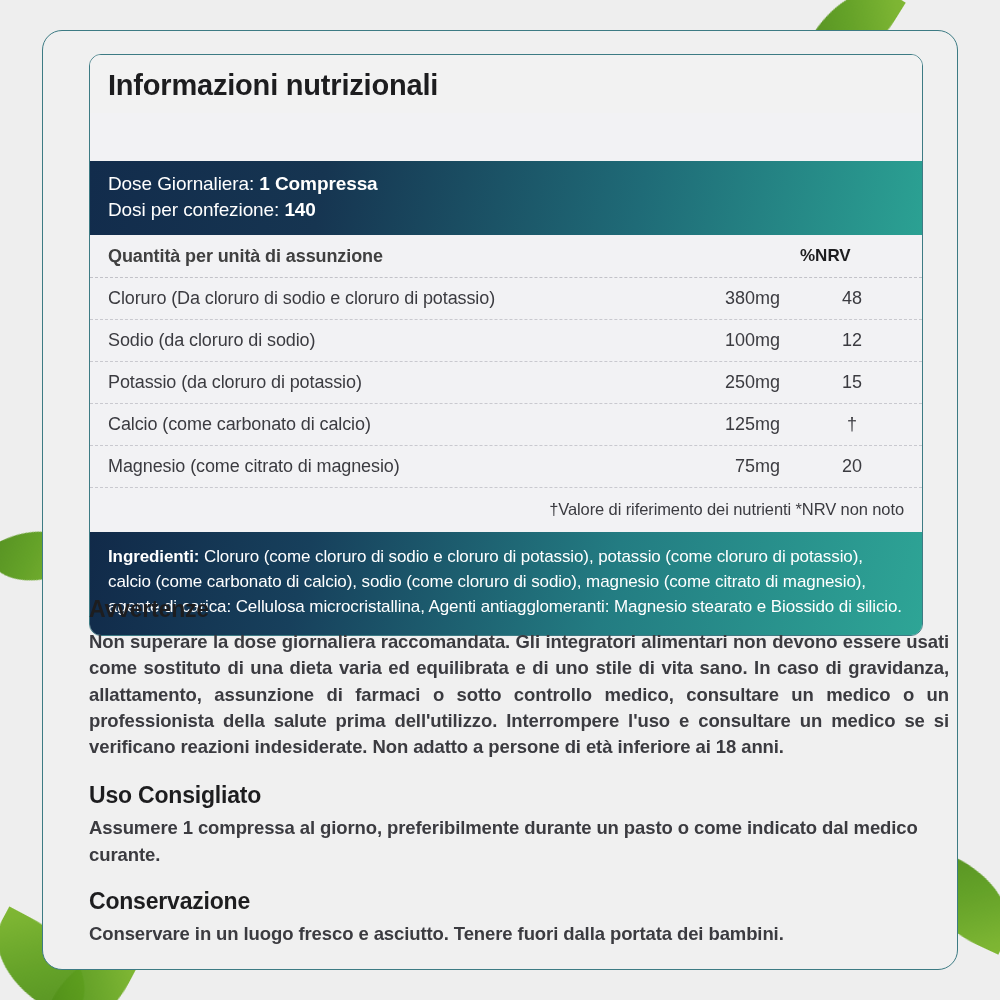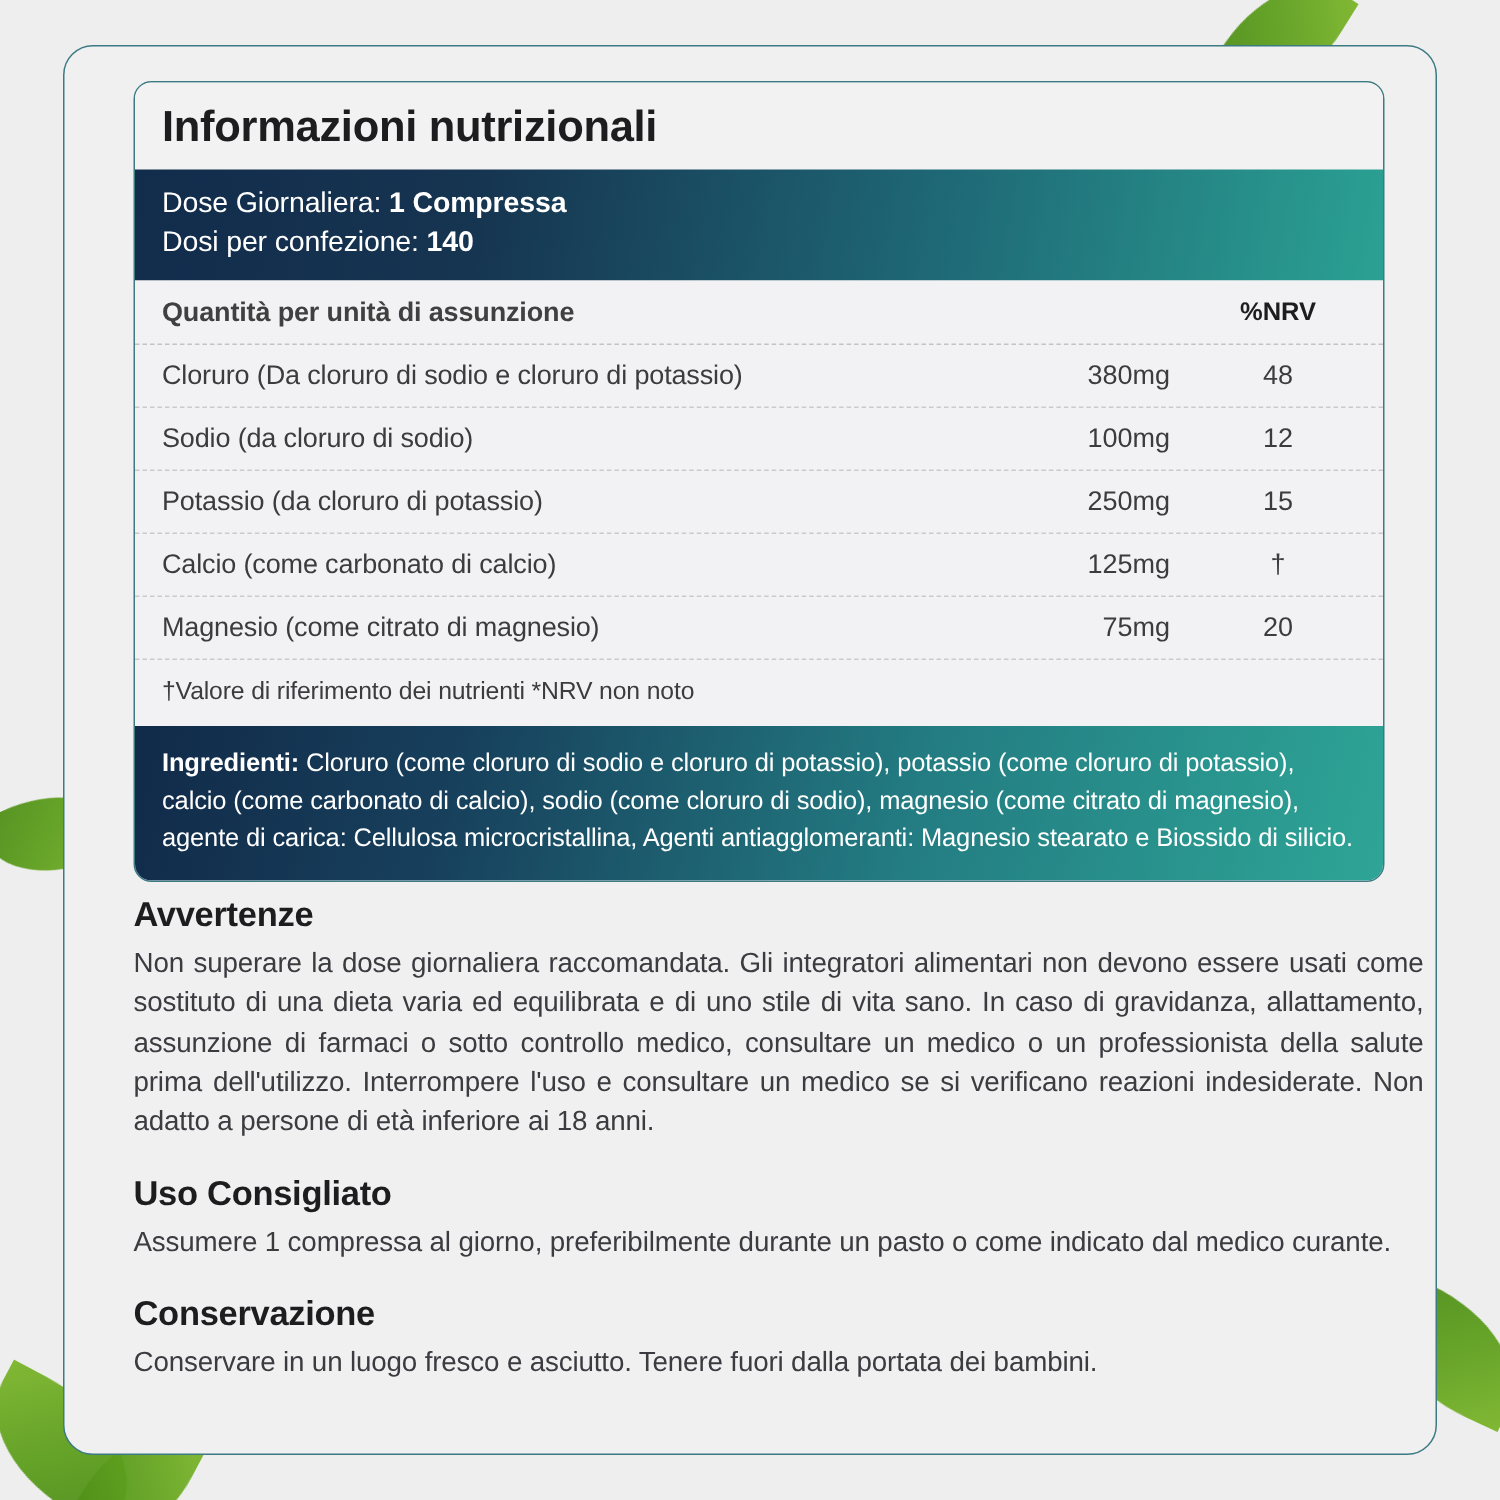--- a/index.html
+++ b/index.html
@@ -61,20 +61,21 @@
     color: #1d1d1f;
     font-size: 29px;
     font-weight: 700;
     letter-spacing: -0.2px;
     padding: 14px 18px 11px 18px;
   }
   .dose-band {
     background: linear-gradient(100deg, #122c4c 0%, #163551 28%, #1f6b77 66%, #2ba193 100%);
     color: #ffffff;
     padding: 10px 18px 12px 18px;
+    margin-top: 48px;
   }
   .dose-line {
     font-size: 19px;
     line-height: 1.36;
     font-weight: 400;
     letter-spacing: -0.1px;
   }
   .dose-line b { font-weight: 700; }
 
   .table-head {
@@ -86,21 +87,20 @@
   }
   .th-left {
     flex: 1;
     font-size: 18px;
     font-weight: 700;
     color: #404040;
     letter-spacing: -0.1px;
   }
   .th-nrv {
     width: 104px;
-    text-align: center;
     font-size: 17px;
     font-weight: 700;
     color: #1d1d1f;
   }
 
   .nutri-row {
     display: flex;
     align-items: center;
     padding: 10px 18px 10px 18px;
     border-bottom: 1.4px dashed #c9c9cf;
@@ -120,21 +120,21 @@
     padding-right: 20px;
   }
   .nr-nrv {
     width: 104px;
     text-align: center;
     font-size: 18px;
     color: #3b3b40;
   }
 
   .nutri-footnote {
-    text-align: left;
+    text-align: right;
     font-size: 16.5px;
     color: #3b3b40;
     padding: 12px 18px 13px 18px;
     background: #f2f2f4;
     letter-spacing: -0.1px;
   }
 
   .ingredients {
     background: linear-gradient(105deg, #112a49 0%, #17405c 26%, #237c82 62%, #2ea596 100%);
     color: #ffffff;
@@ -158,20 +158,21 @@
     color: #1d1d1f;
     letter-spacing: -0.2px;
     margin: 0 0 6px 0;
   }
   .sec-body {
     font-size: 18.5px;
     line-height: 1.42;
     color: #3b3b40;
     letter-spacing: -0.1px;
     margin: 0;
+    font-weight: bold;
   }
   .sec-body.justify { text-align: justify; }
   .sec-block { margin-bottom: 22px; }
   .sec-block.tight { margin-bottom: 20px; }
 </style>
 </head>
 <body>
 
 <div class="leaf leaf-tr"></div>
 <div class="leaf leaf-lm"></div>

